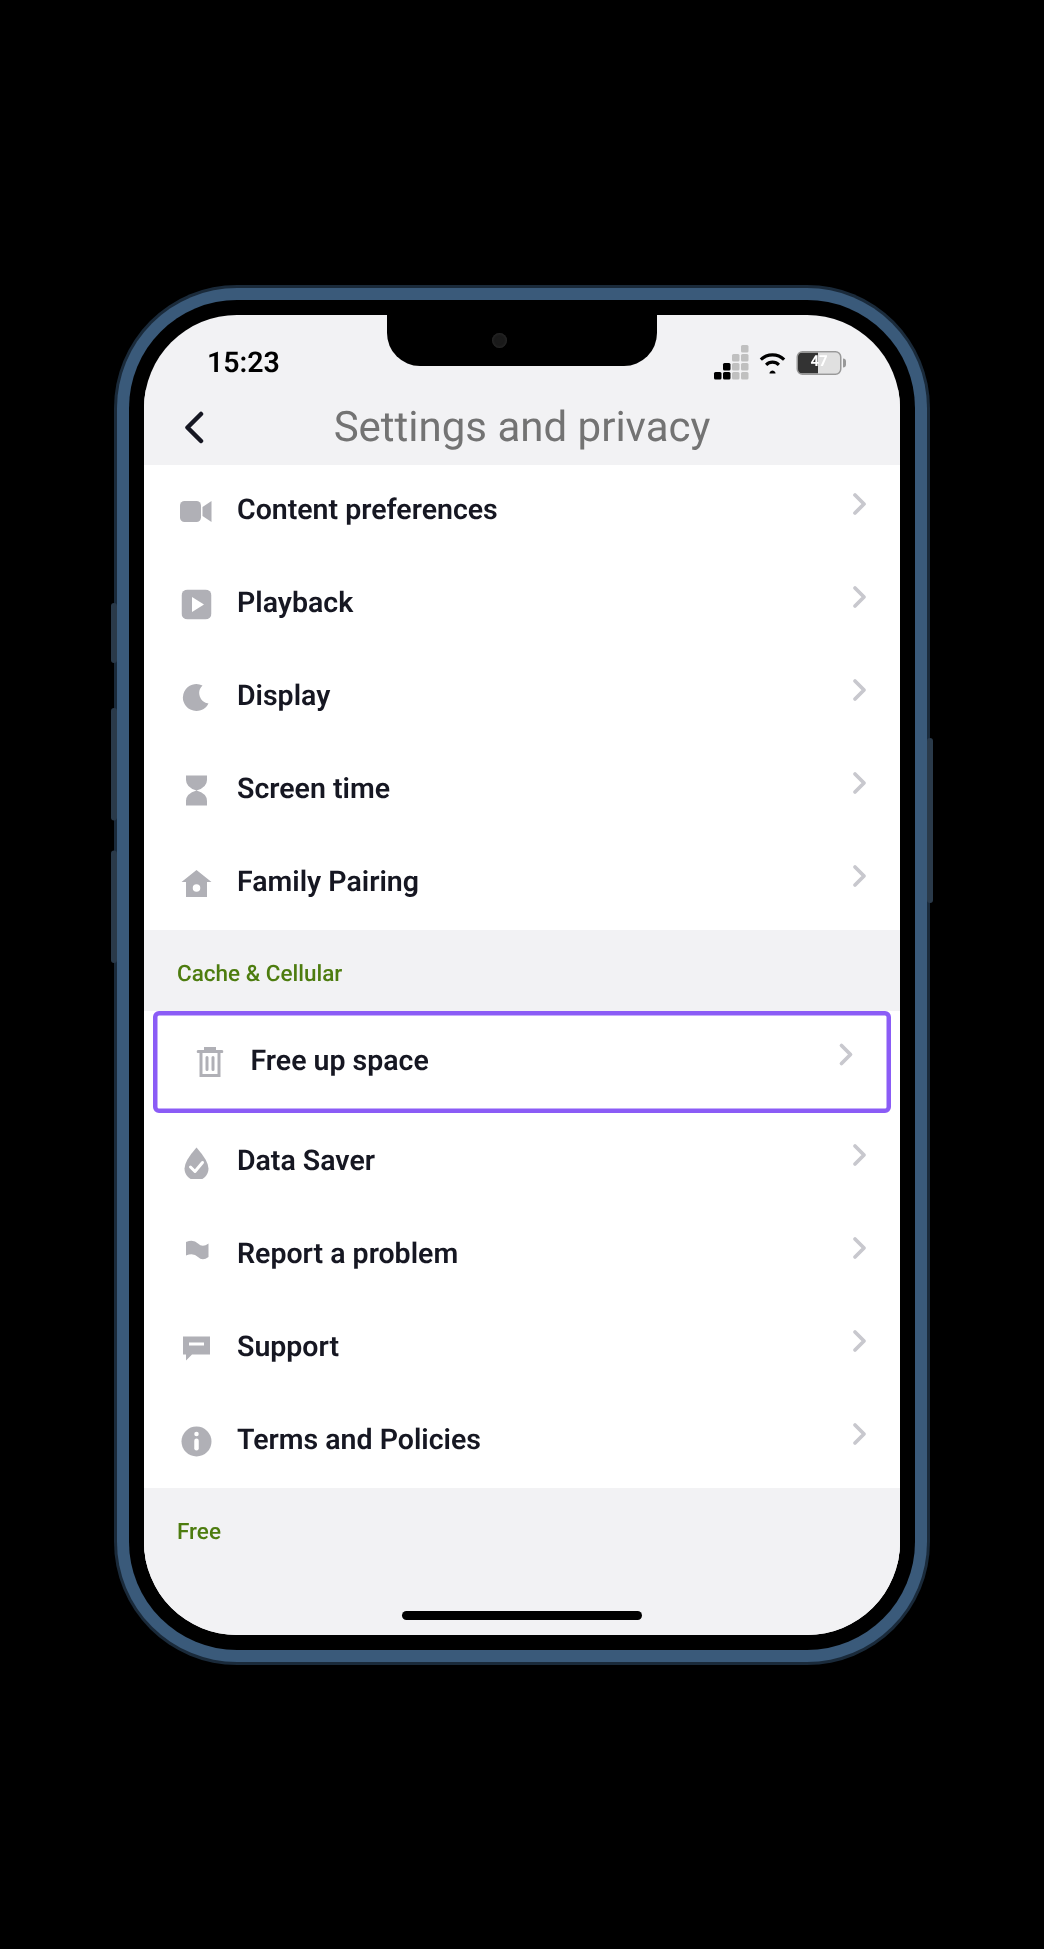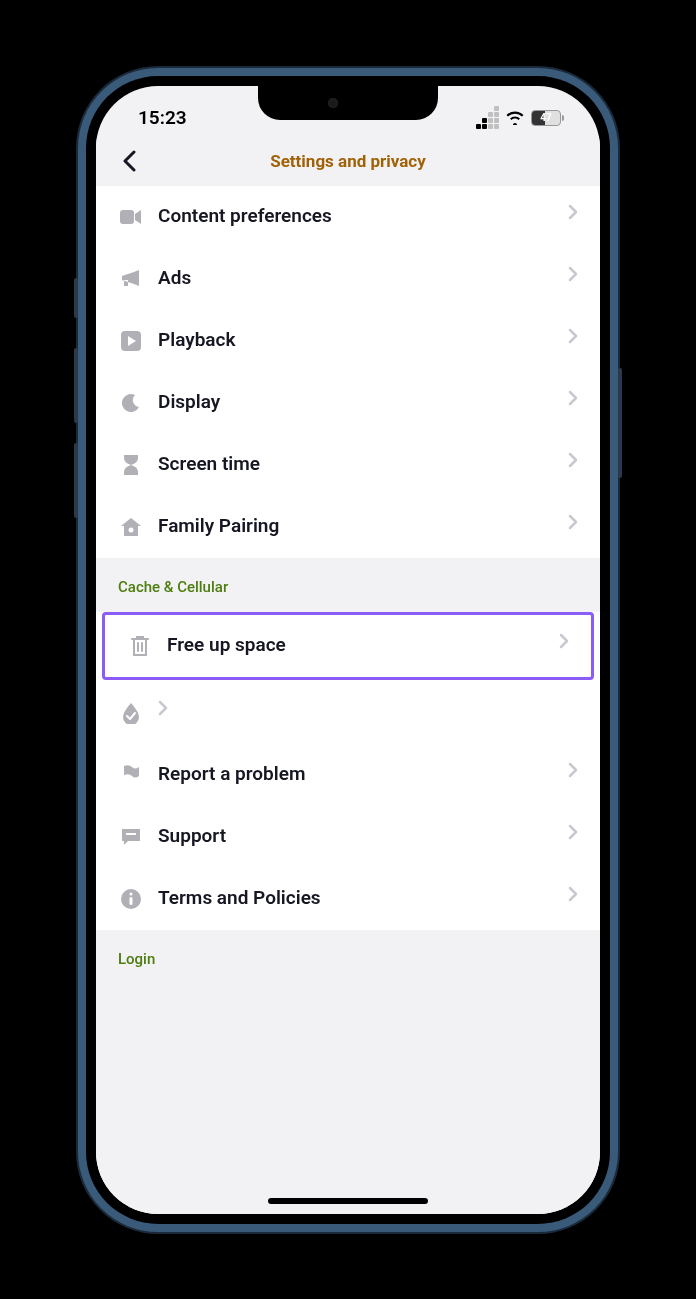--- a/index.html
+++ b/index.html
@@ -7,21 +7,21 @@
   background: #000;
   font-family: -apple-system, BlinkMacSystemFont, "Segoe UI", Roboto, Helvetica, Arial, sans-serif;
   width: 696px;
   height: 1299px;
   display: flex;
   align-items: center;
   justify-content: center;
 }
 .phone-frame {
   width: 540px;
-  height: 1164px;
+  height: 916px;
   background: #3a5a7a;
   border-radius: 80px;
   padding: 8px;
   position: relative;
   box-shadow: 0 0 0 2px #1a2a3a;
 }
 .phone-inner {
   width: 100%;
   height: 100%;
   background: #000;
@@ -116,23 +116,23 @@
   top: 50%;
   transform: translateY(-50%);
   width: 30px;
   height: 30px;
   display: flex;
   align-items: center;
   justify-content: center;
   cursor: pointer;
 }
 .nav-title {
-  font-size: 17px;
-  font-weight: 700;
-  color: #a16207;
+  font-size: 28px;
+  font-weight: 400;
+  color: #737373;
 }
 .content {
   height: calc(100% - 100px);
   overflow: hidden;
   background: #f2f2f4;
 }
 .section-group {
   background: #fff;
 }
 .section-header {
@@ -261,33 +261,20 @@
                 </svg>
             </div>
             <div class="row-label">Content preferences</div>
             <div class="row-chevron">
               <svg width="10" height="16" viewBox="0 0 10 16">
                   <path d="M2 2 L8 8 L2 14" stroke="#c8c8ce" stroke-width="2.5" fill="none" stroke-linecap="round" stroke-linejoin="round"></path>
                 </svg>
             </div>
           </div>
 
-          <div class="row">
-            <div class="row-icon">
-              <svg width="22" height="20" viewBox="0 0 22 20">
-                  <path d="M2 7 L14 3 L14 15 L2 11 Z M14 3 L19 1 L19 17 L14 15 Z M4 11 L4 17 L8 17 L8 11" fill="#b0b0b6"></path>
-                </svg>
-            </div>
-            <div class="row-label">Ads</div>
-            <div class="row-chevron">
-              <svg width="10" height="16" viewBox="0 0 10 16">
-                  <path d="M2 2 L8 8 L2 14" stroke="#c8c8ce" stroke-width="2.5" fill="none" stroke-linecap="round" stroke-linejoin="round"></path>
-                </svg>
-            </div>
-          </div>
 
           <div class="row">
             <div class="row-icon">
               <svg width="20" height="20" viewBox="0 0 20 20">
                   <rect x="0" y="0" width="20" height="20" rx="4" fill="#b0b0b6"></rect>
                   <path d="M7 5 L15 10 L7 15 Z" fill="#fff"></path>
                 </svg>
             </div>
             <div class="row-label">Playback</div>
             <div class="row-chevron">
@@ -358,20 +345,21 @@
             </div>
           </div>
 
           <div class="row">
             <div class="row-icon">
               <svg width="18" height="22" viewBox="0 0 18 22">
                   <path d="M9 1 Q17 10 17 15 A8 8 0 0 1 1 15 Q1 10 9 1 Z" fill="#b0b0b6"></path>
                   <path d="M5 14 L8 17 L13 11" stroke="#fff" stroke-width="2" fill="none" stroke-linecap="round" stroke-linejoin="round"></path>
                 </svg>
             </div>
+            <div class="row-label">Data Saver</div>
             <div class="row-chevron">
               <svg width="10" height="16" viewBox="0 0 10 16">
                   <path d="M2 2 L8 8 L2 14" stroke="#c8c8ce" stroke-width="2.5" fill="none" stroke-linecap="round" stroke-linejoin="round"></path>
                 </svg>
             </div>
           </div>
         </div>
 
 
         <div class="section-group">
@@ -414,19 +402,19 @@
             </div>
             <div class="row-label">Terms and Policies</div>
             <div class="row-chevron">
               <svg width="10" height="16" viewBox="0 0 10 16">
                   <path d="M2 2 L8 8 L2 14" stroke="#c8c8ce" stroke-width="2.5" fill="none" stroke-linecap="round" stroke-linejoin="round"></path>
                 </svg>
             </div>
           </div>
         </div>
 
-        <div class="section-header">Login</div>
+        <div class="section-header">Free</div>
       </div>
 
       <div class="home-indicator"></div>
     </div>
   </div>
 </div>
 
 </body></html>

